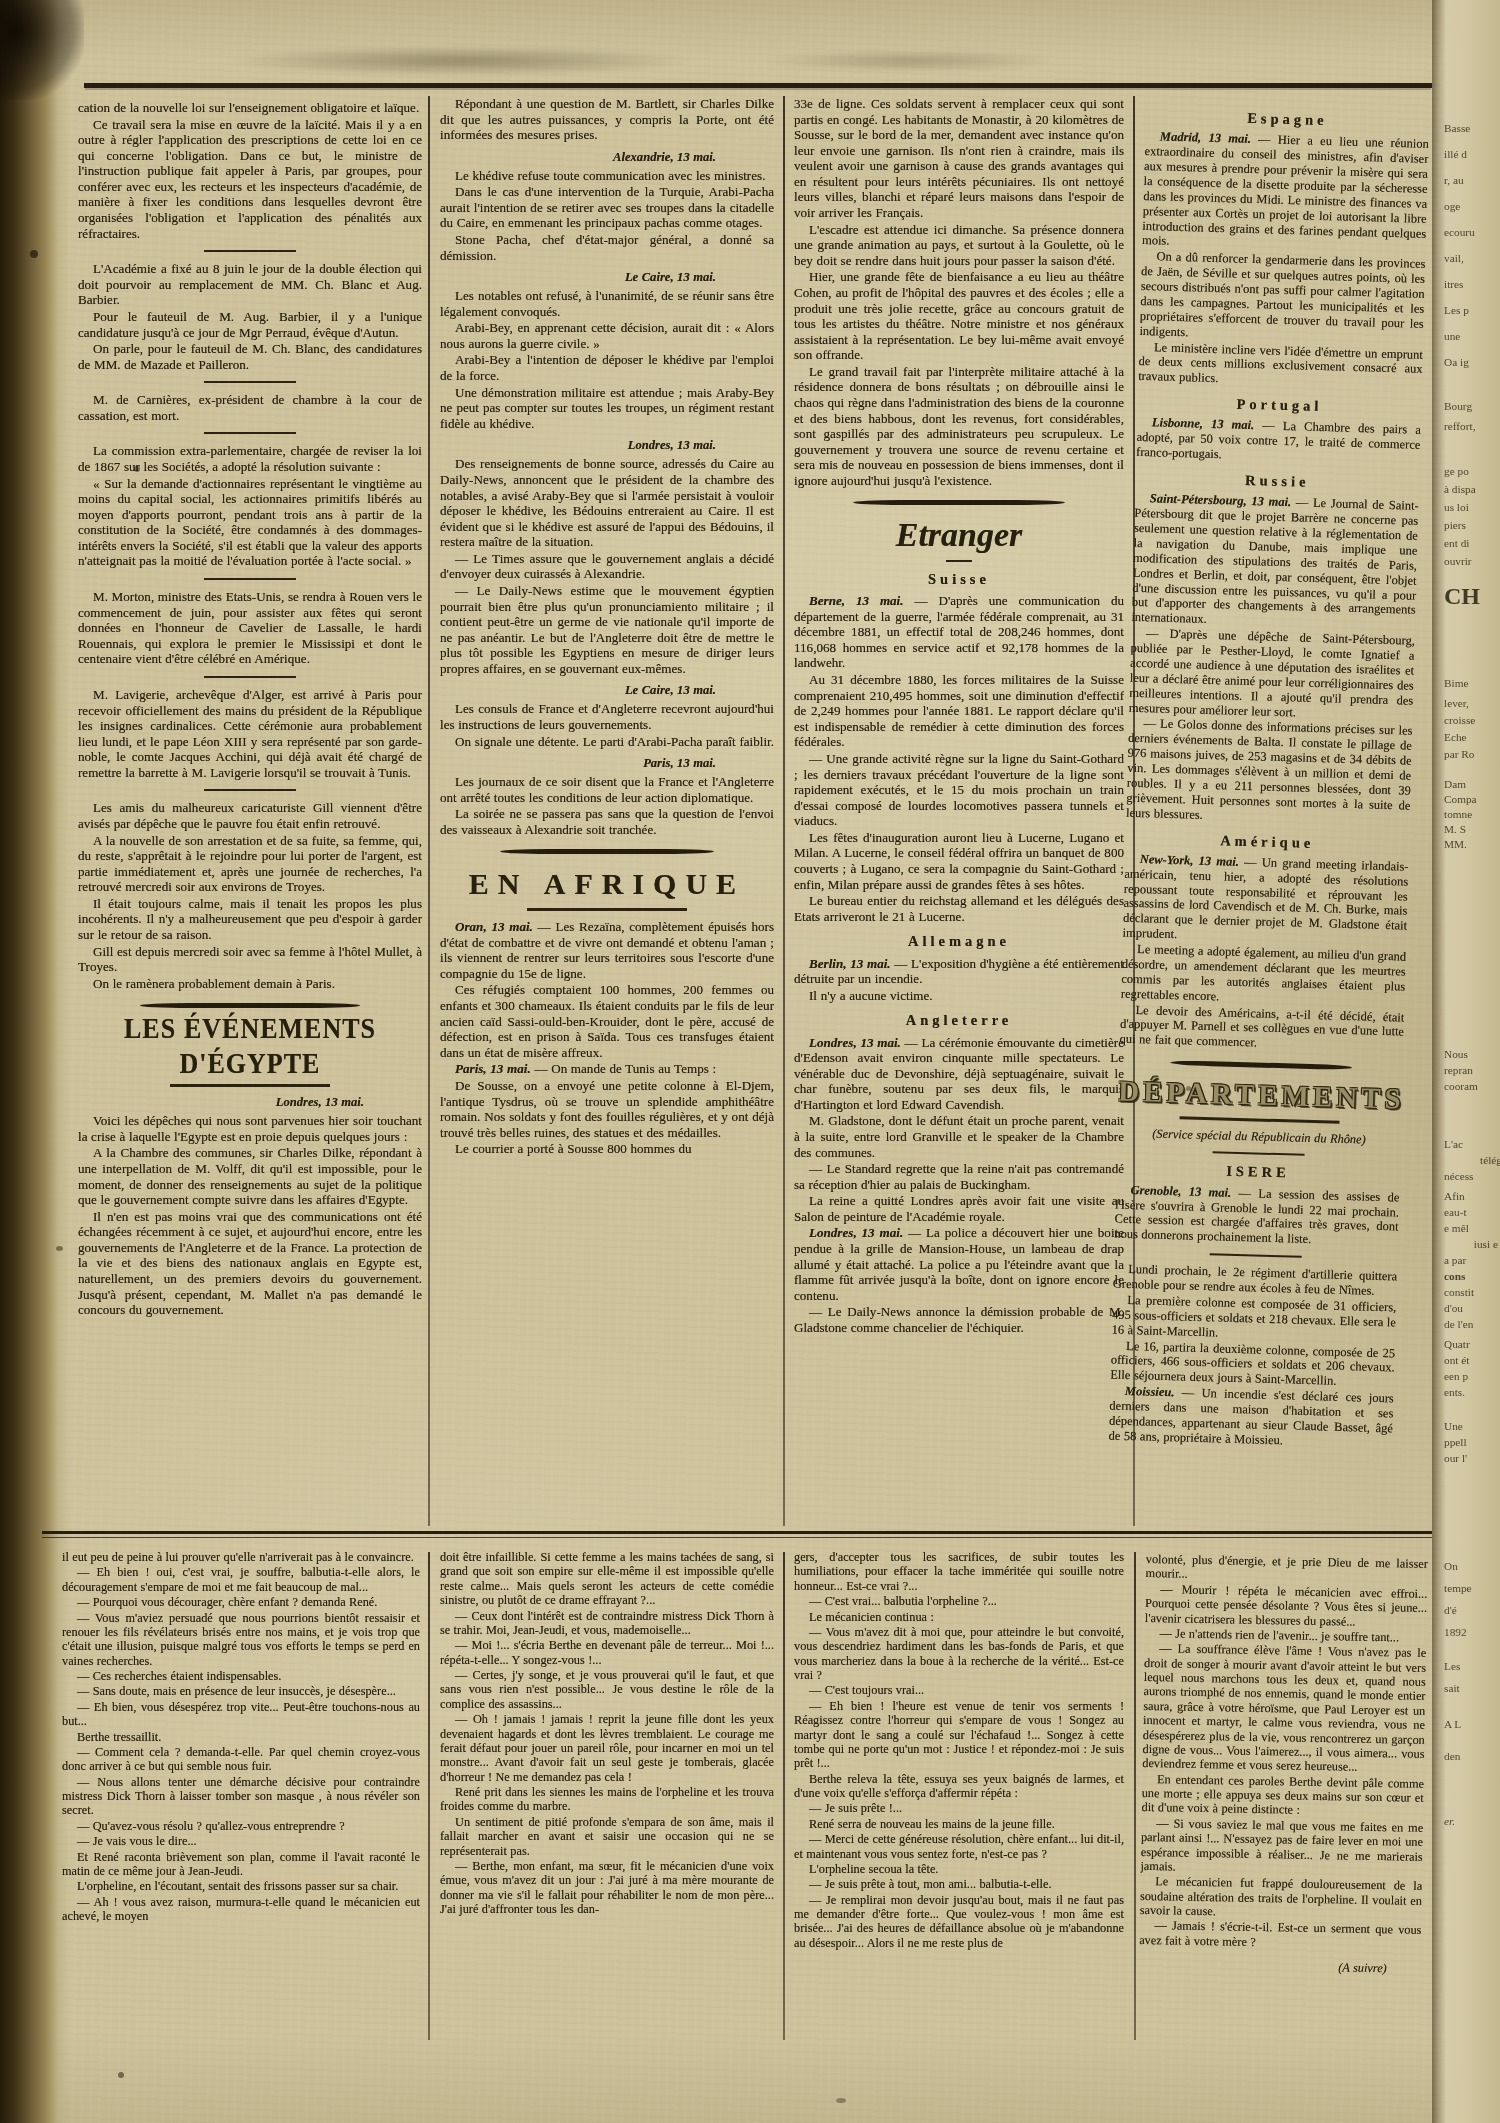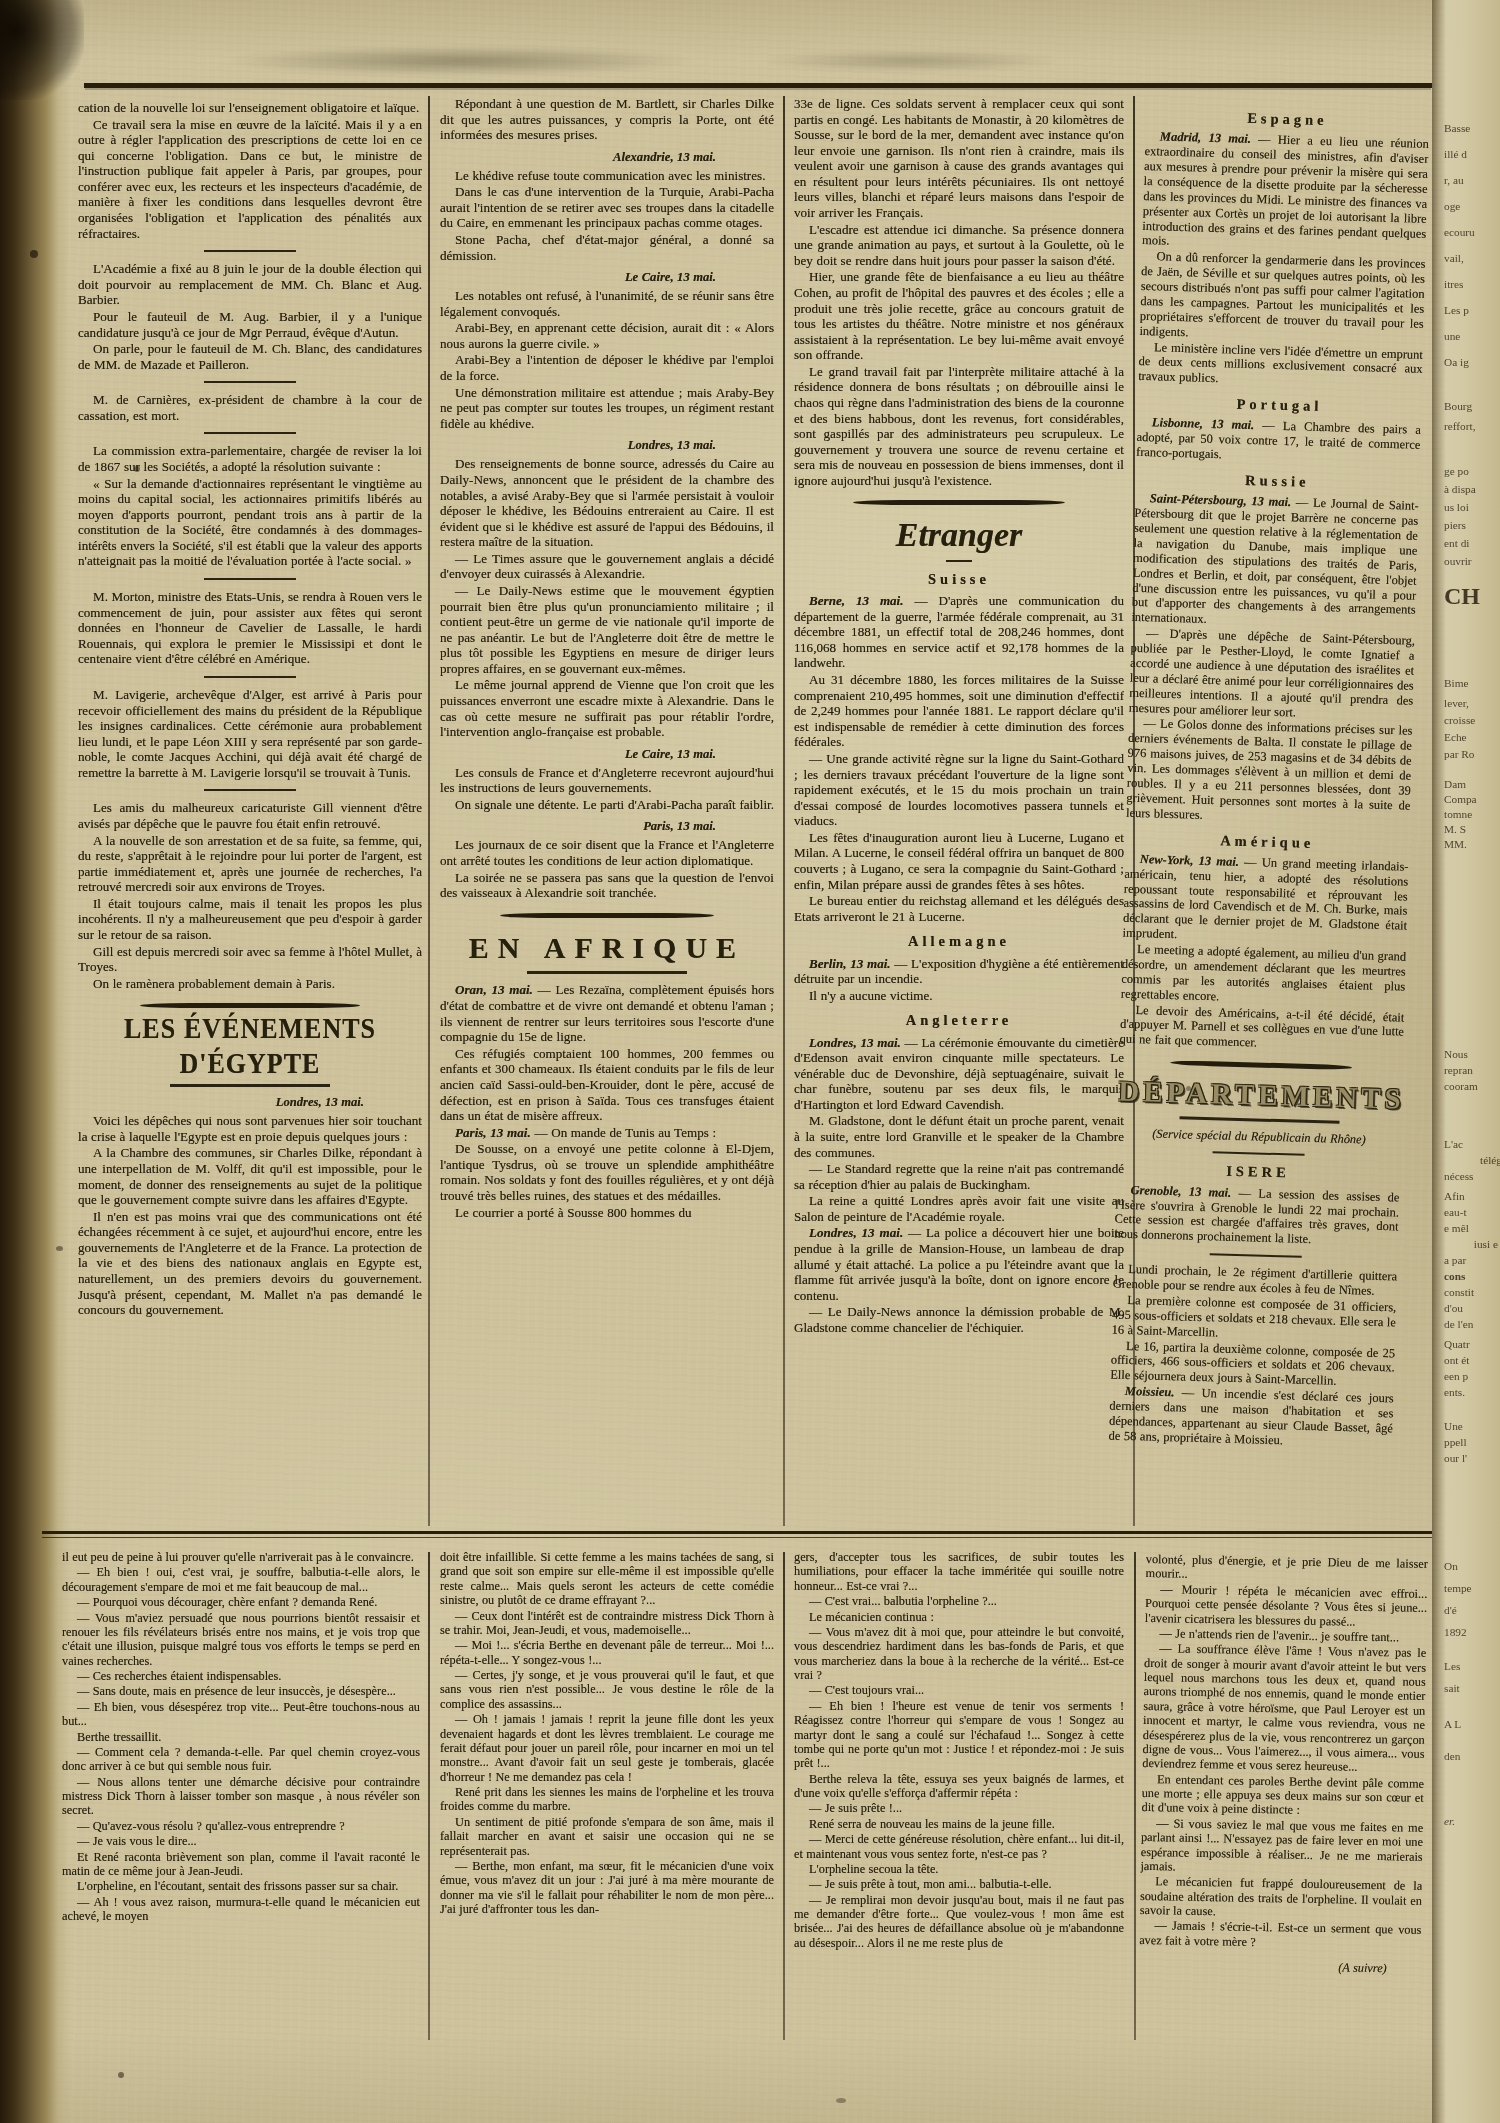--- a/index.html
+++ b/index.html
@@ -127,21 +127,20 @@
       <div class="para">Stone Pacha, chef d'état-major général, a donné sa démission.</div>
       <div class="dl">Le Caire, 13 mai.</div>
       <div class="para">Les notables ont refusé, à l'unanimité, de se réunir sans être légalement convoqués.</div>
       <div class="para">Arabi-Bey, en apprenant cette décision, aurait dit : « Alors nous aurons la guerre civile. »</div>
       <div class="para">Arabi-Bey a l'intention de déposer le khédive par l'emploi de la force.</div>
       <div class="para">Une démonstration militaire est attendue ; mais Araby-Bey ne peut pas compter sur toutes les troupes, un régiment restant fidèle au khédive.</div>
       <div class="dl">Londres, 13 mai.</div>
       <div class="para">Des renseignements de bonne source, adressés du Caire au Daily-News, annoncent que le président de la chambre des notables, a avisé Araby-Bey que si l'armée persistait à vouloir déposer le khédive, les Bédouins entreraient au Caire. Il est évident que si le khédive est assuré de l'appui des Bédouins, il restera maître de la situation.</div>
       <div class="para">— Le Times assure que le gouvernement anglais a décidé d'envoyer deux cuirassés à Alexandrie.</div>
       <div class="para">— Le Daily-News estime que le mouvement égyptien pourrait bien être plus qu'un pronunciamiento militaire ; il contient peut-être un germe de vie nationale qu'il importe de ne pas anéantir. Le but de l'Angleterre doit être de mettre le plus tôt possible les Egyptiens en mesure de diriger leurs propres affaires, en se gouvernant eux-mêmes.</div>
-      <div class="para">Le même journal apprend de Vienne que l'on croit que les puissances enverront une escadre mixte à Alexandrie. Dans le cas où cette mesure ne suffirait pas pour rétablir l'ordre, l'intervention anglo-française est probable.</div>
       <div class="dl">Le Caire, 13 mai.</div>
       <div class="para">Les consuls de France et d'Angleterre recevront aujourd'hui les instructions de leurs gouvernements.</div>
       <div class="para">On signale une détente. Le parti d'Arabi-Pacha paraît faiblir.</div>
       <div class="dl">Paris, 13 mai.</div>
       <div class="para">Les journaux de ce soir disent que la France et l'Angleterre ont arrêté toutes les conditions de leur action diplomatique.</div>
       <div class="para">La soirée ne se passera pas sans que la question de l'envoi des vaisseaux à Alexandrie soit tranchée.</div>
       <div class="hr-t"></div>
       <div class="h-afrique">EN AFRIQUE</div>
       <div class="hr-w"></div>
       <div class="para"><span class="lead">Oran, 13 mai.</span> — Les Rezaïna, complètement épuisés hors d'état de combattre et de vivre ont demandé et obtenu l'aman ; ils viennent de rentrer sur leurs territoires sous l'escorte d'une compagnie du 15e de ligne.</div>

